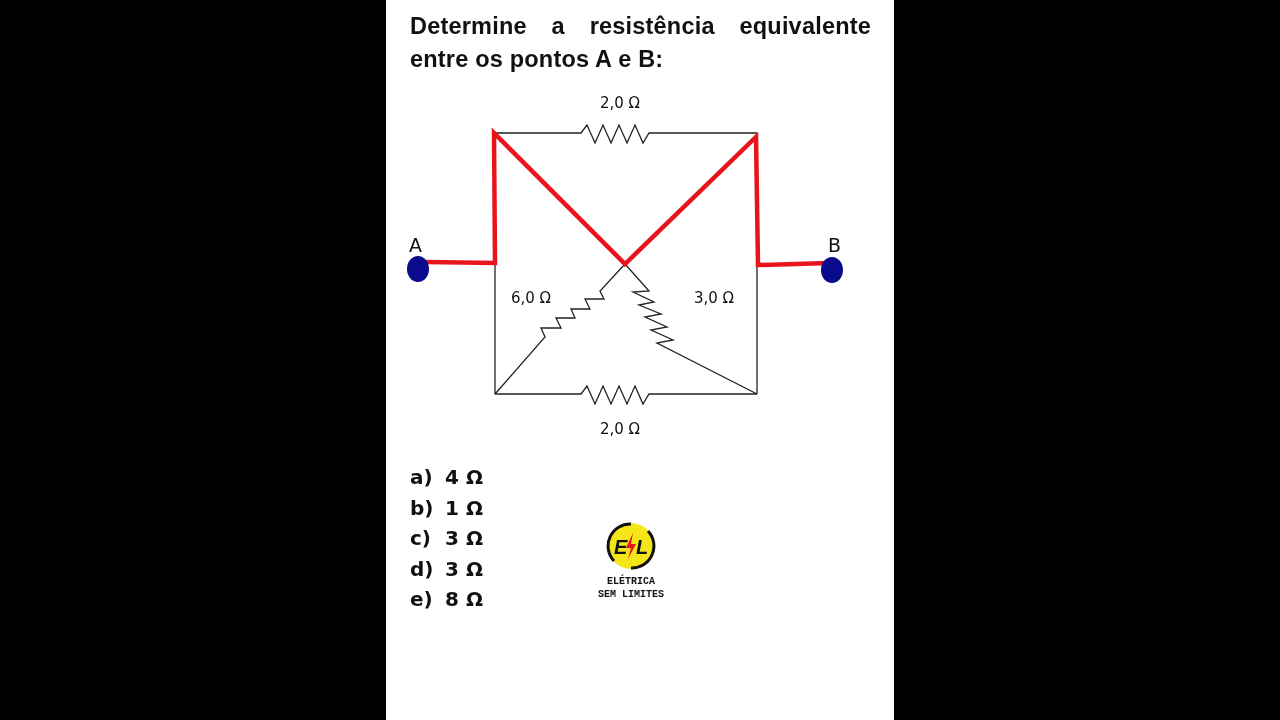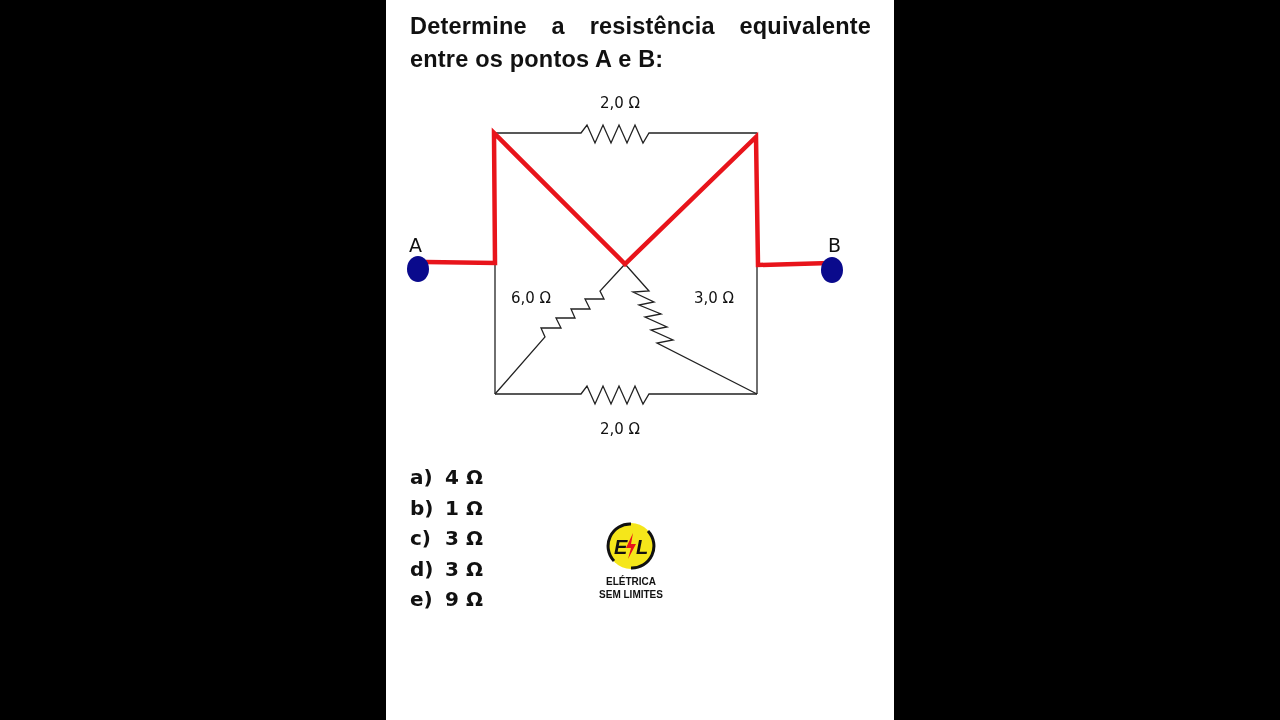--- a/index.html
+++ b/index.html
@@ -6,21 +6,21 @@
   body { width:1280px; height:720px; background:#000; position:relative; overflow:hidden; font-family:"DejaVu Sans", sans-serif; }
   .panel { position:absolute; left:386px; top:0; width:508px; height:720px; background:#fff; }
   .question { position:absolute; left:24px; top:10px; width:461px; font-family:"Liberation Sans", sans-serif; font-weight:bold; font-size:23.5px; line-height:33px; color:#111; text-align:justify; text-align-last:left; letter-spacing:0.2px; }
   svg.circuit { position:absolute; left:0; top:0; }
   .lbl { font-family:"DejaVu Sans", sans-serif; font-size:15px; fill:#111; }
   .node-lbl { font-family:"DejaVu Sans", sans-serif; font-size:19px; fill:#111; }
   .options { position:absolute; left:24px; top:462px; }
   .option { font-family:"DejaVu Sans", sans-serif; font-weight:bold; font-size:20px; line-height:30.5px; color:#111; display:flex; }
   .opt-key { width:35px; }
   .logo { position:absolute; left:204px; top:521px; width:82px; text-align:center; }
-  .logo-text { font-family:Liberation Sans, sans-serif; font-weight:bold; font-size:10px; line-height:13px; color:#111; }
+  .logo-text { font-family:Liberation Mono, monospace; font-weight:bold; font-size:10px; line-height:13px; color:#111; }
 </style>
 </head>
 <body>
 
 <div class="panel">
   <div class="question">Determine a resistência equivalente entre os pontos A e B:</div>
 
   <svg class="circuit" width="508" height="460">
 
     <g stroke="#222" stroke-width="1.3" fill="none">
@@ -70,21 +70,21 @@
     <div class="option">
       <span class="opt-key">c)</span>
       <span>3 Ω</span>
     </div>
     <div class="option">
       <span class="opt-key">d)</span>
       <span>3 Ω</span>
     </div>
     <div class="option">
       <span class="opt-key">e)</span>
-      <span>9 Ω</span>
+      <span>8 Ω</span>
     </div>
   </div>
 
   <div class="logo">
     <svg width="50" height="50" viewBox="0 0 50 50">
       <circle cx="25" cy="25" r="23" fill="#f5e61a"></circle>
       <path d="M25 3 A22 22 0 0 0 8 40" stroke="#111" stroke-width="3" fill="none"></path>
       <path d="M25 47 A22 22 0 0 0 42 10" stroke="#111" stroke-width="3" fill="none"></path>
       <text x="8" y="33" font-family="Liberation Sans, sans-serif" font-weight="bold" font-style="italic" font-size="20" fill="#111">E</text>
       <text x="30" y="33" font-family="Liberation Sans, sans-serif" font-weight="bold" font-style="italic" font-size="20" fill="#111">L</text>

